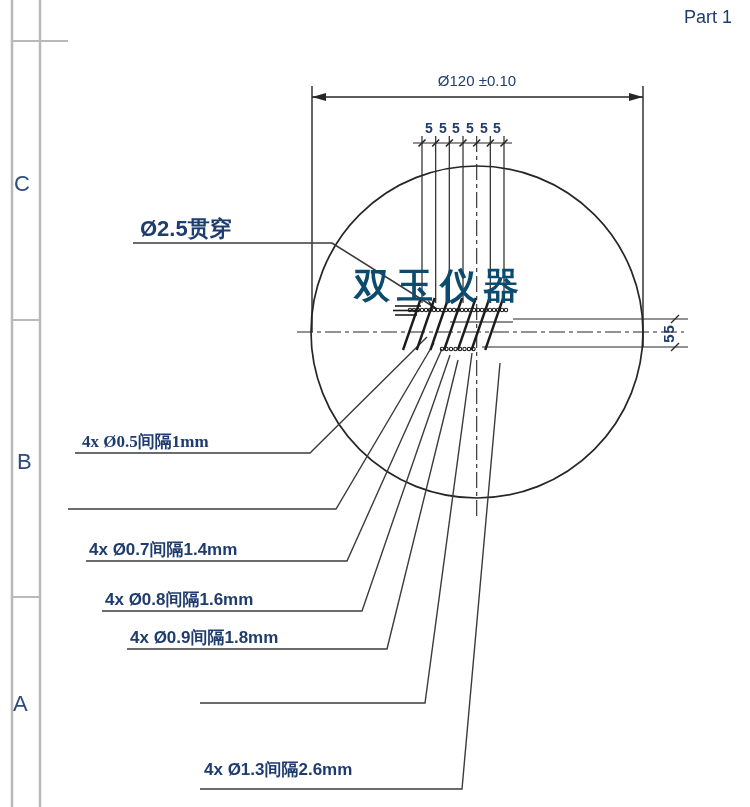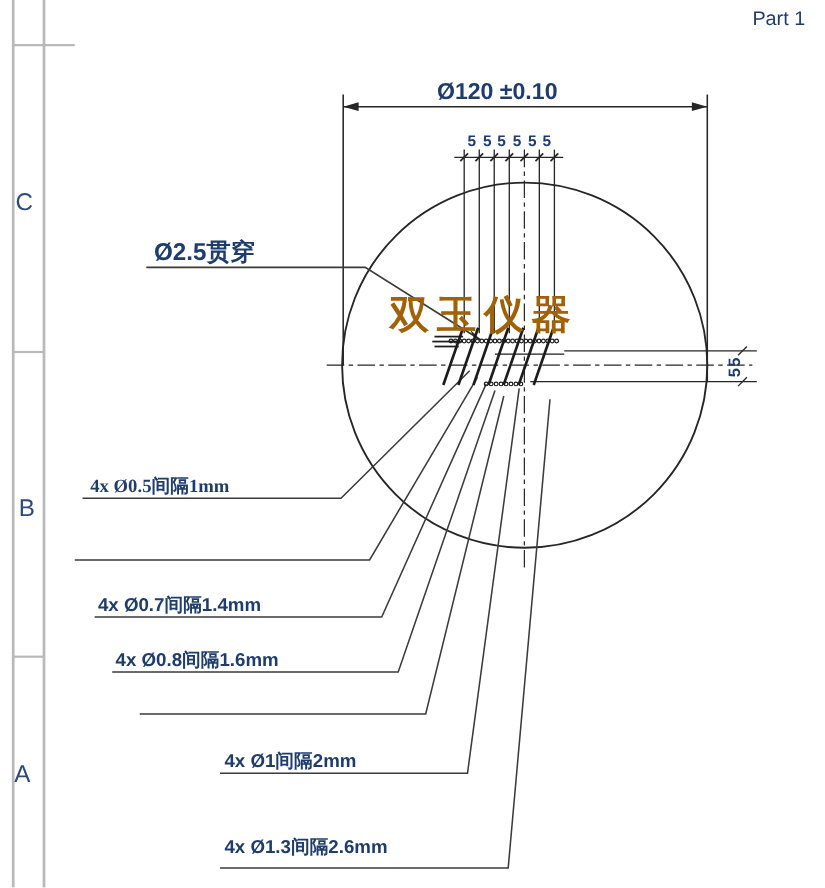--- a/index.html
+++ b/index.html
@@ -5,37 +5,37 @@
   html,body{margin:0;padding:0;background:#fff;}
   #stage{position:relative;width:750px;height:807px;background:#ffffff;overflow:hidden;
          font-family:"Liberation Sans",sans-serif;}
   #linework{position:absolute;left:0;top:0;}
   .txt{position:absolute;color:#1f3c6e;white-space:nowrap;}
   .part-title{left:684px;top:7px;font-size:18px;font-weight:400;}
   .zone{font-size:22px;color:#2c4a7c;}
   .zone-c{left:14px;top:171px;}
   .zone-b{left:17px;top:449px;}
   .zone-a{left:13px;top:691px;}
-  .dim-main{left:452px;top:72px;transform:translateX(-50%);font-size:21px;font-weight:700;}
+  .dim-main{left:477px;top:72px;transform:translateX(-50%);font-size:15px;font-weight:400;}
   .dim5{position:absolute;top:120px;font-size:14px;font-weight:700;color:#1f3c6e;transform:translateX(-50%);}
   .d5-0{left:429px;} .d5-1{left:443px;} .d5-2{left:456px;} .d5-3{left:470px;} .d5-4{left:484px;} .d5-5{left:497px;}
   .dim-side{left:650px;top:312px;width:36px;height:42px;display:flex;align-items:center;justify-content:center;}
   .dim-side span{transform:rotate(-90deg);font-size:15px;font-weight:700;color:#1f3c6e;letter-spacing:1px;}
   .callout{font-size:22px;font-weight:700;}
   .co-thru{left:140px;top:214px;}
   .lbl{font-size:17px;font-weight:700;}
   .lbl-0{left:82px;top:430px;font-family:Liberation Serif, serif;}
   .lbl-1{left:73px;top:486px;}
   .lbl-2{left:89px;top:538px;}
   .lbl-3{left:105px;top:588px;text-align:right;}
   .lbl-4{left:130px;top:626px;}
   .lbl-5{left:204px;top:680px;}
   .lbl-6{left:204px;top:758px;}
   .watermark{left:354px;top:262px;font-family:"DejaVu Serif",serif;font-size:36px;font-weight:700;
-             color:#a16207;letter-spacing:7px;}
+             color:#0c4a6e;letter-spacing:7px;}
 </style>
 </head>
 <body>
 
 <div id="stage">
 
   <svg id="linework" width="750" height="807" viewBox="0 0 750 807">
 
     <g stroke="#b9b9b9" stroke-width="2.5" fill="none">
       <line x1="12" y1="0" x2="12" y2="807"></line>
@@ -174,17 +174,17 @@
 
   <div class="txt dim-side">
     <span>55</span>
   </div>
 
   <div class="txt callout co-thru">Ø2.5贯穿</div>
 
   <div class="txt lbl lbl-0">4x Ø0.5间隔1mm</div>
   <div class="txt lbl lbl-2">4x Ø0.7间隔1.4mm</div>
   <div class="txt lbl lbl-3">4x Ø0.8间隔1.6mm</div>
-  <div class="txt lbl lbl-5">4x Ø1间隔2mm</div>
+  <div class="txt lbl lbl-4">4x Ø0.9间隔1.8mm</div>
   <div class="txt lbl lbl-6">4x Ø1.3间隔2.6mm</div>
 
   <div class="txt watermark">双玉仪器</div>
 </div>
 
 </body></html>

